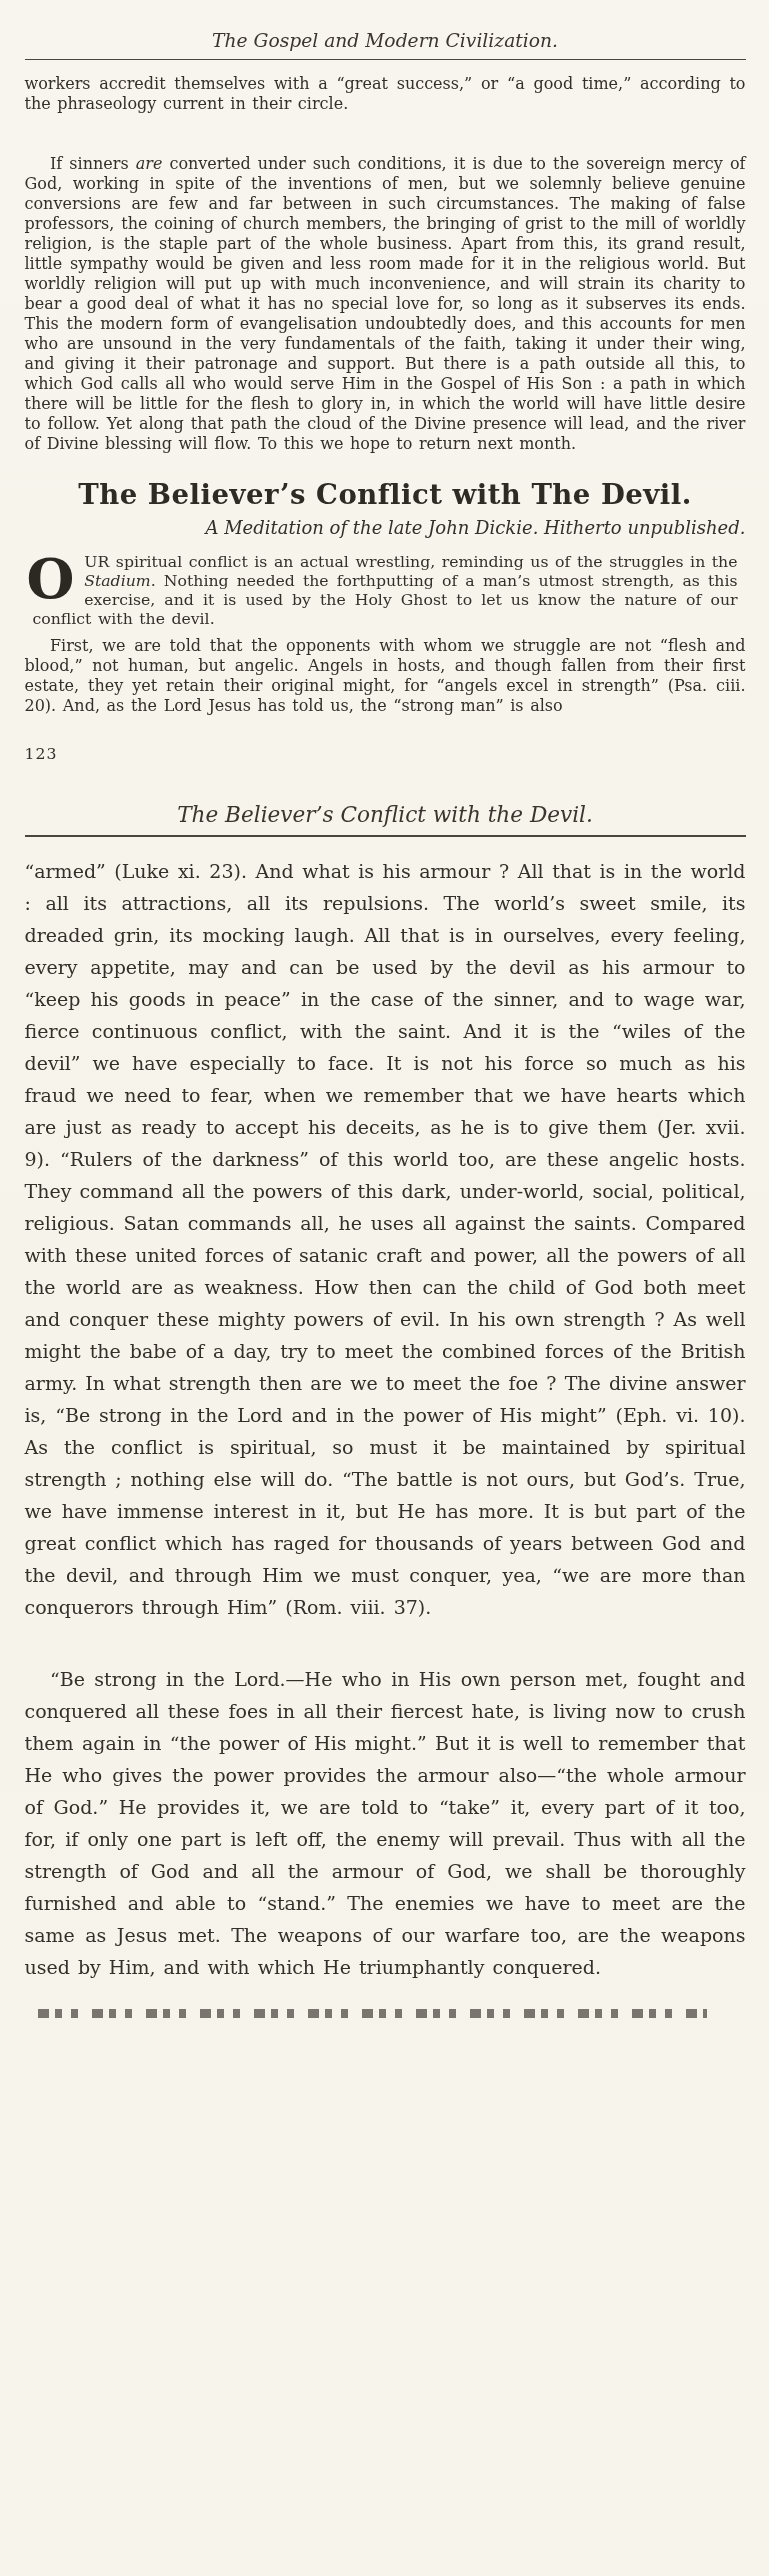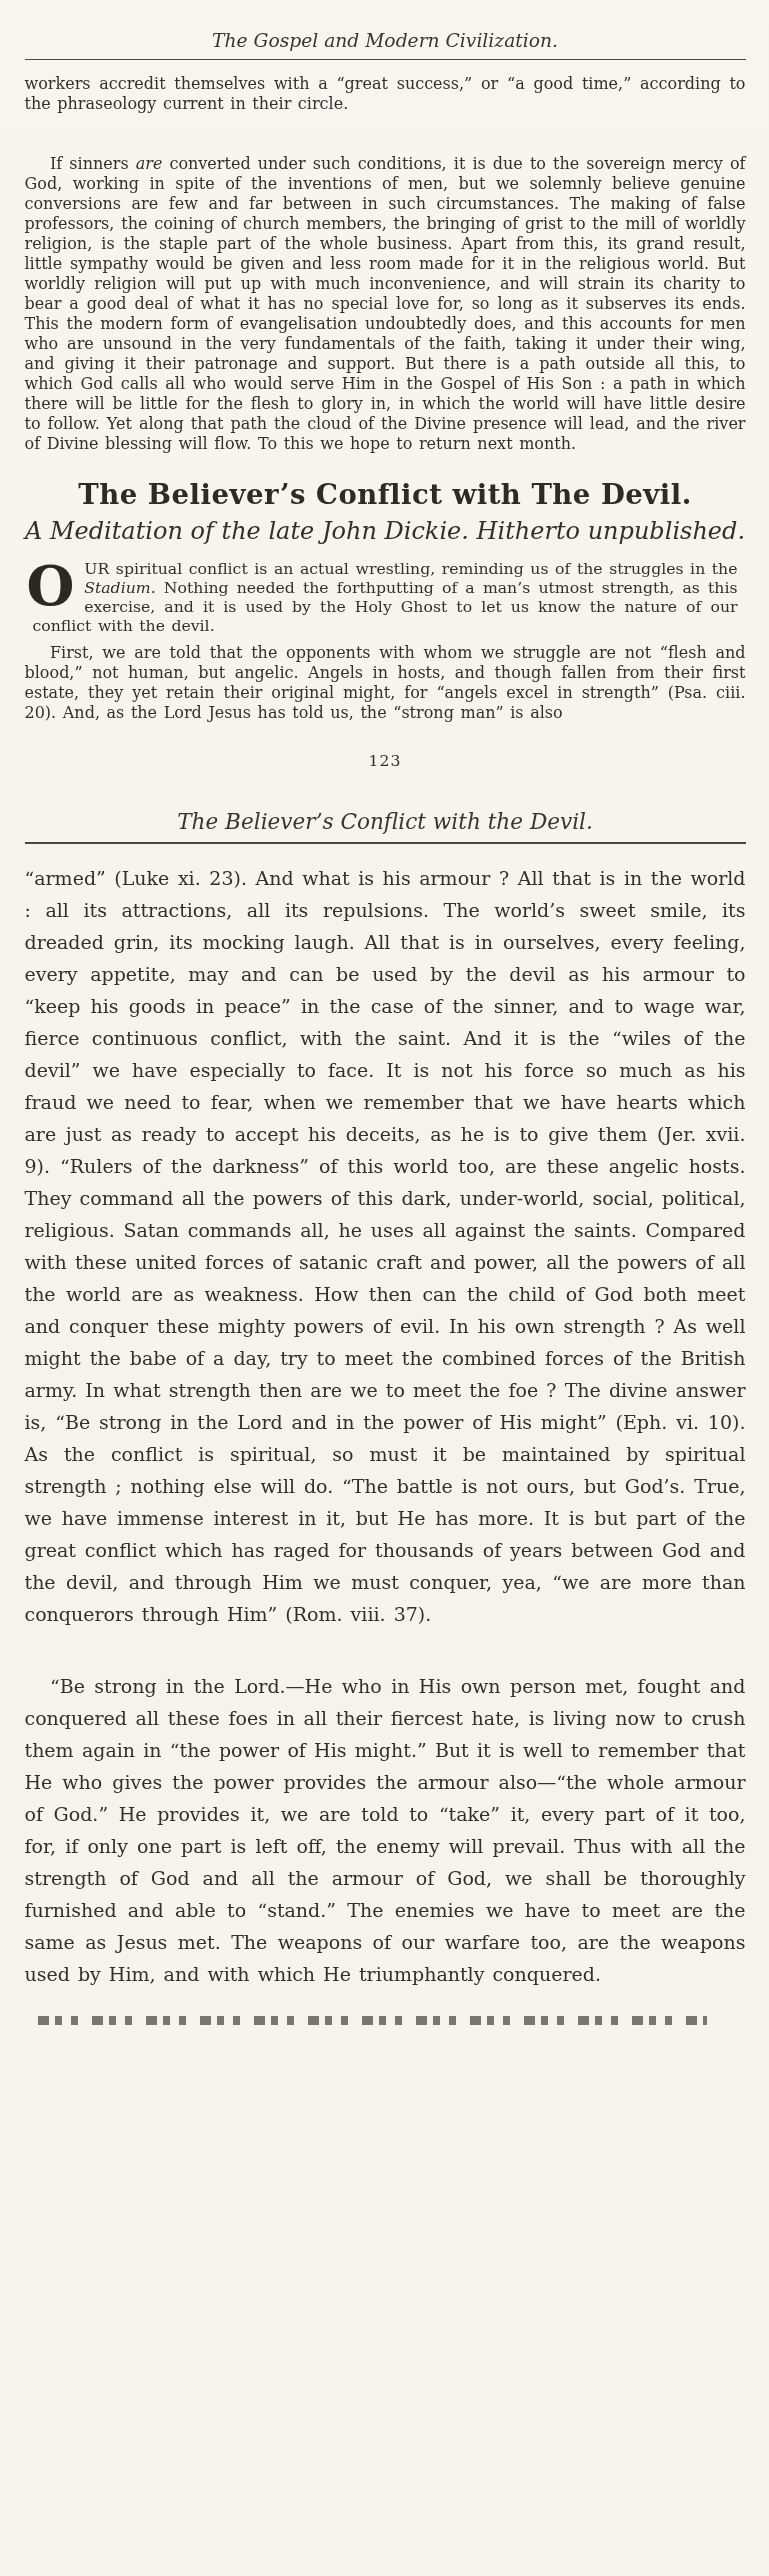--- a/index.html
+++ b/index.html
@@ -34,44 +34,43 @@
 
   .article-title {
     text-align: center;
     font-size: 27.5px;
     font-weight: bold;
     letter-spacing: 0.5px;
     margin: 23.6px 0 7.9px;
     color: #2e2a24;
   }
   .article-subtitle {
-    text-align: center;
+    text-align: right;
     font-style: italic;
-    font-size: 24px;
+    font-size: 18px;
     margin: 0 0 13.7px;
   }
 
   .opening {
     font-size: 15.7px;
     line-height: 19px;
     text-align: justify;
     word-spacing: 1.5px;
   }
   .opening p { margin: 8px; }
   .dropcap {
     float: left;
     font-size: 55px;
     line-height: 47px;
     font-weight: bold;
     padding: 2.9px 9.8px 0 2px;
     color: #2c2822;
   }
 
   .page-number {
-    text-align: center;
     font-size: 15.7px;
     letter-spacing: 1px;
     margin: 27.5px 0 5.9px;
   }
 
   .page2-text { font-size: 19px; line-height: 32px; word-spacing: 2px; }
 
   .cutoff {
     margin: 25.5px 39px 0 13.7px;
     height: 9.8px;

